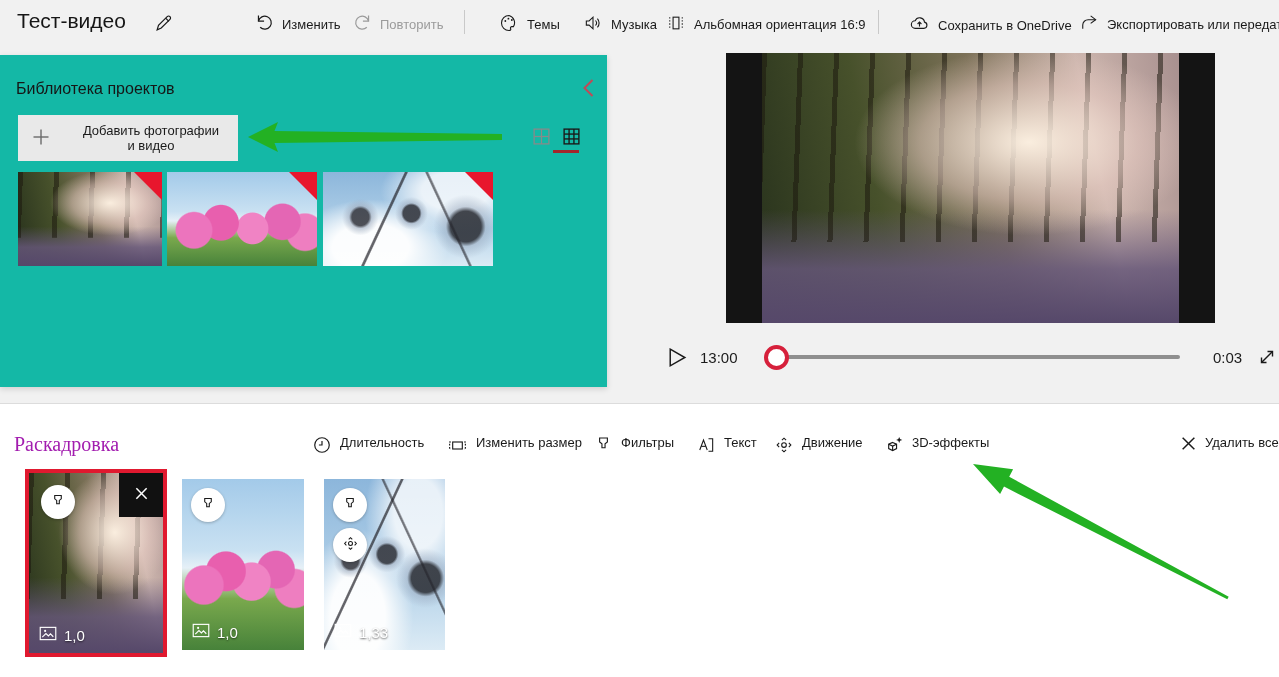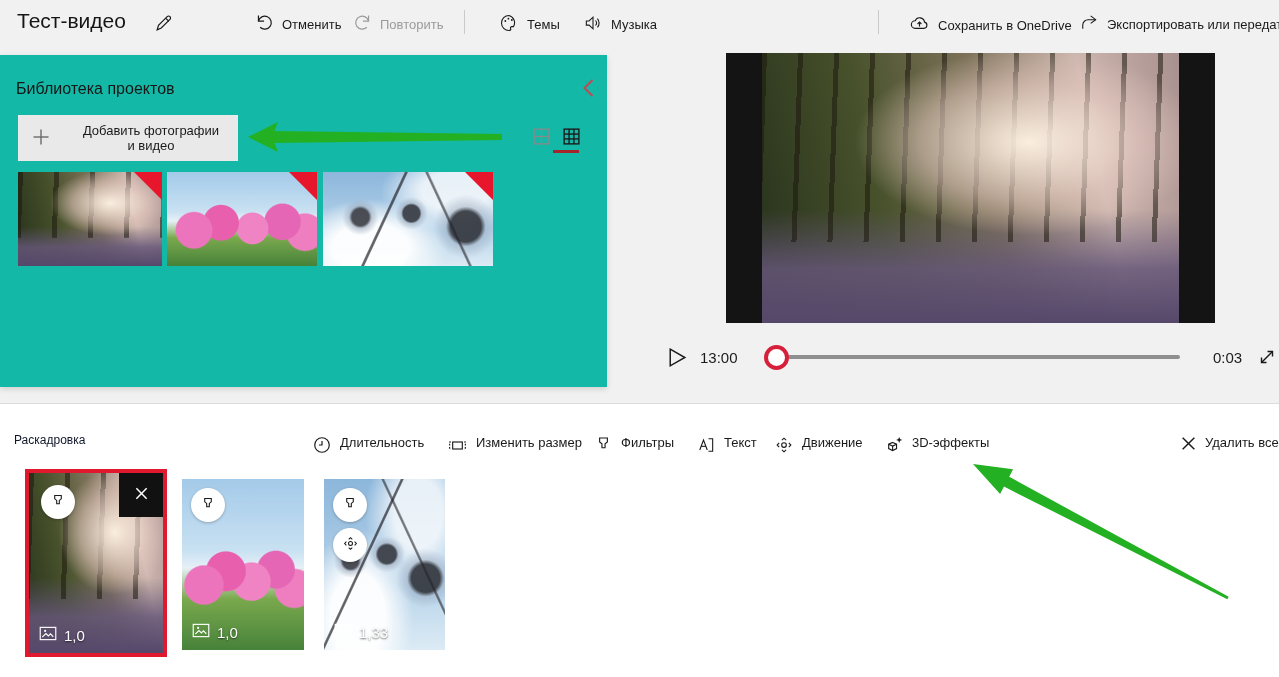--- a/index.html
+++ b/index.html
@@ -66,21 +66,21 @@
   .preview{position:absolute;left:726px;top:53px;width:489px;height:270px;background:#141414;}
   .preview-img{position:absolute;left:36px;top:0;width:417px;height:270px;}
   .play-btn{position:absolute;left:665px;top:346px;background:none;border:none;padding:0;cursor:pointer;}
   .time{position:absolute;top:349px;font-size:15px;color:#1b1b1b;}
   .seek-track{position:absolute;left:776px;top:355px;width:404px;height:4px;background:#8f8f8f;border-radius:2px;cursor:pointer;}
   .seek-handle{position:absolute;left:764px;top:345px;width:17px;height:17px;background:#fff;border:4px solid #d6203b;border-radius:50%;cursor:pointer;}
   .fullscreen-btn{position:absolute;left:1257px;top:347px;background:none;border:none;padding:0;cursor:pointer;}
 
   
   .storyboard{position:absolute;left:0;top:403px;width:100%;height:274px;background:#ffffff;border-top:1px solid #dcdcdc;}
-  .sb-title{position:absolute;left:14px;top:29px;font-size:12px;color:#0f172a;}
+  .sb-title{position:absolute;left:14px;top:29px;font-size:20px;color:#a21caf;font-family:Liberation Serif, serif;}
   .sb-item{position:absolute;top:29px;display:flex;align-items:flex-start;gap:8px;font-size:13px;background:none;border:none;
            color:#1a1a1a;cursor:pointer;white-space:nowrap;padding:2px 4px;font-family:inherit;}
   .card{position:absolute;top:75px;cursor:pointer;}
   .card .img{position:absolute;inset:0;}
   .card.selected{border:4px solid #e0192f;}
   .circle-btn{position:absolute;width:34px;height:34px;border-radius:50%;background:#fff;border:none;
               display:flex;align-items:center;justify-content:center;cursor:pointer;box-shadow:0 1px 3px rgba(0,0,0,.25);padding:0;}
   .card-x{position:absolute;right:0;top:0;width:44px;height:44px;background:#111;border:none;display:flex;
           align-items:center;justify-content:center;cursor:pointer;padding:0;}
   .card-dur{position:absolute;left:10px;bottom:9px;display:flex;align-items:center;gap:7px;color:#fff;
@@ -104,21 +104,21 @@
       </span>
     </button>
 
     <button class="tb-item" style="left:251px">
       <span>
         <svg width="19" height="19" viewBox="0 0 22 22" fill="none" stroke="#1a1a1a" stroke-width="1.4">
           <polyline points="4,3 4,9.5 10.5,9.5"></polyline>
             <path d="M4 9.5 a7.5 7.5 0 1 1 2 7"></path>
         </svg>
       </span>
-      <span>Отменить</span>
+      <span>Изменить</span>
     </button>
 
     <button class="tb-item disabled" style="left:349px">
       <span>
         <svg width="19" height="19" viewBox="0 0 22 22" fill="none" stroke="#9b9b9b" stroke-width="1.4">
           <polyline points="18,3 18,9.5 11.5,9.5"></polyline>
             <path d="M18 9.5 a7.5 7.5 0 1 0 -2 7"></path>
         </svg>
       </span>
       <span>Повторить</span>
@@ -142,20 +142,30 @@
       <span>
         <svg width="20" height="20" viewBox="0 0 24 24" fill="none" stroke="#1a1a1a" stroke-width="1.3">
           <path d="M4 9.5 v5 h3.3 L12 19 V5 L7.3 9.5 Z"></path>
           <path d="M15 9 a4.5 4.5 0 0 1 0 6"></path>
             <path d="M17.3 6.7 a8 8 0 0 1 0 10.6"></path>
         </svg>
       </span>
       <span>Музыка</span>
     </button>
 
+    <button class="tb-item" style="left:662px">
+      <span>
+        <svg width="20" height="20" viewBox="0 0 24 24" fill="none" stroke="#1a1a1a" stroke-width="1.3">
+          <rect x="8.5" y="5" width="7" height="14"></rect>
+          <path d="M4.5 5 V19" stroke-dasharray="1.6 2.1"></path>
+            <path d="M19.5 5 V19" stroke-dasharray="1.6 2.1"></path>
+        </svg>
+      </span>
+      <span>Альбомная ориентация 16:9</span>
+    </button>
 
     <div class="tb-sep" style="left:878px"></div>
 
     <button class="tb-item" style="left:905px">
       <span>
         <svg width="21" height="21" viewBox="0 0 24 24" fill="none" stroke="#1a1a1a" stroke-width="1.3">
           <path d="M7 17.5 h10 a3.6 3.6 0 0 0 .7-7.1 A5.6 5.6 0 0 0 7 8.9 A4.3 4.3 0 0 0 7 17.5 Z"></path>
           <path d="M12 15.5 V10.6"></path>
             <path d="M9.8 12.6 L12 10.4 L14.2 12.6"></path>
         </svg>

